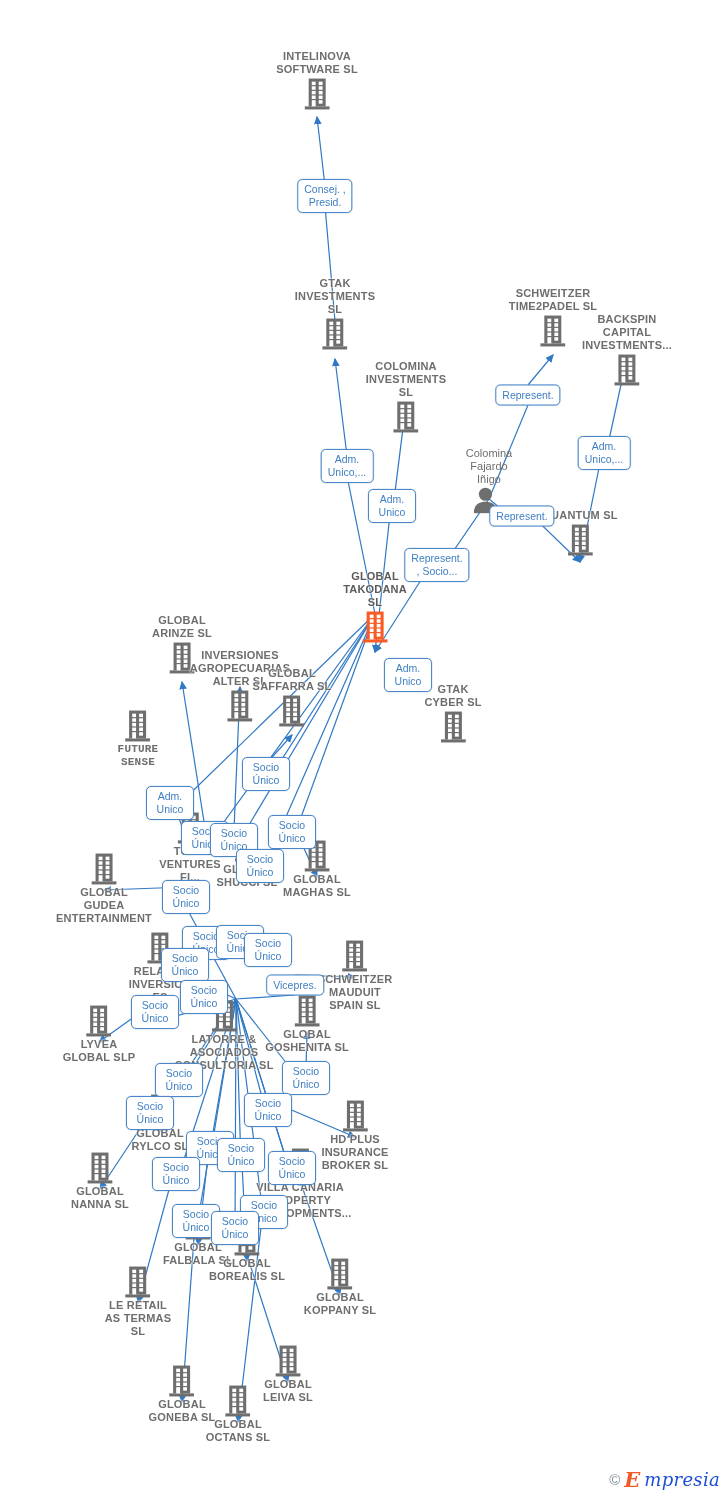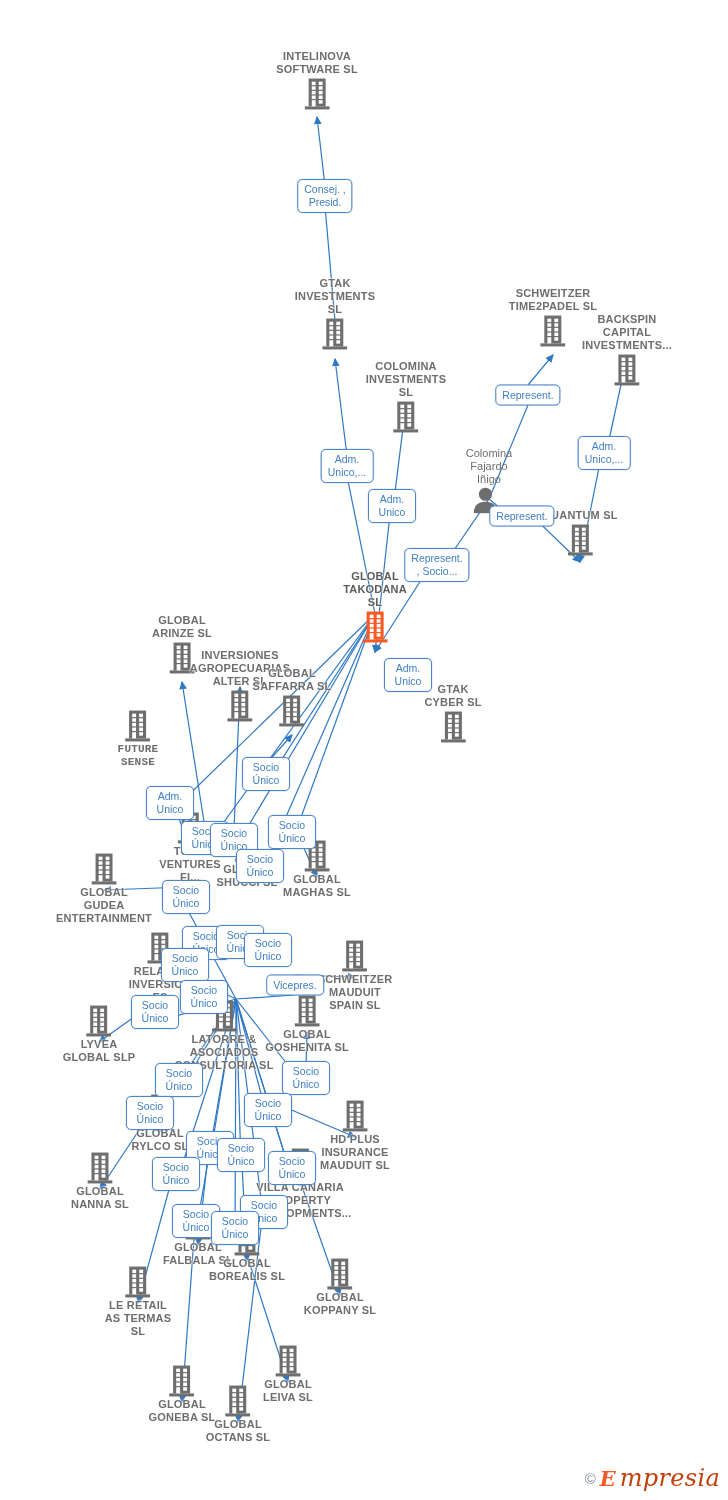--- a/index.html
+++ b/index.html
@@ -32,21 +32,21 @@
     color:#3f7fc1;font-size:10.5px;line-height:13px;
     padding:3px 6px;text-align:center;white-space:pre-line;
     box-shadow:0 0 0 .5px rgba(74,134,200,.25);
   }
   .badge.w1{min-width:34px;}
 
   
   #watermark{position:absolute;right:8px;bottom:8px;display:flex;align-items:center;gap:4px;}
   #watermark .c{color:#7d8f96;font-size:15px;}
   #watermark .e{color:#ef5a28;font-size:21px;font-family:"DejaVu Serif",serif;font-style:italic;font-weight:700;}
-  #watermark .rest{color:#c2410c;font-size:24px;font-family:"DejaVu Serif",serif;font-style:italic;letter-spacing:.3px;}
+  #watermark .rest{color:#1d4ed8;font-size:18px;font-family:"DejaVu Serif",serif;font-style:italic;letter-spacing:.3px;}
 </style>
 </head>
 <body>
 
 <div id="canvas">
 
   <svg id="edges" viewBox="0 0 728 1500" xmlns="http://www.w3.org/2000/svg">
     <defs>
       <marker id="ah" markerWidth="7" markerHeight="7" refX="6" refY="3.2" orient="auto" markerUnits="strokeWidth">
         <path d="M0,0 L7,3.2 L0,6.4 z" fill="#2f78c4"></path>
@@ -644,21 +644,21 @@
               <rect x="20" y="12" width="5" height="4.5"></rect>
               <rect x="20" y="18" width="5" height="4.5"></rect>
               <rect x="20" y="24" width="5" height="4.5"></rect>
               <rect x="11" y="30" width="5" height="8"></rect>
               <rect x="20" y="30" width="5" height="4.5"></rect>
             </g>
           </svg>
         </div>
         <div class="lbl">HD PLUS
 INSURANCE
-MAUDUIT  SL</div>
+BROKER  SL</div>
       </div>
       <div class="node" style="left: 160px; top: 1092px;">
         <div>
           <svg viewBox="0 0 36 44" width="28" height="34" class="ico">
             <g fill="#6e6e6e">
               <rect x="7" y="2" width="22" height="36"></rect>
               <rect x="2" y="38" width="32" height="4"></rect>
             </g>
             <g fill="#ffffff">
               <rect x="11" y="6" width="5" height="4.5"></rect>

